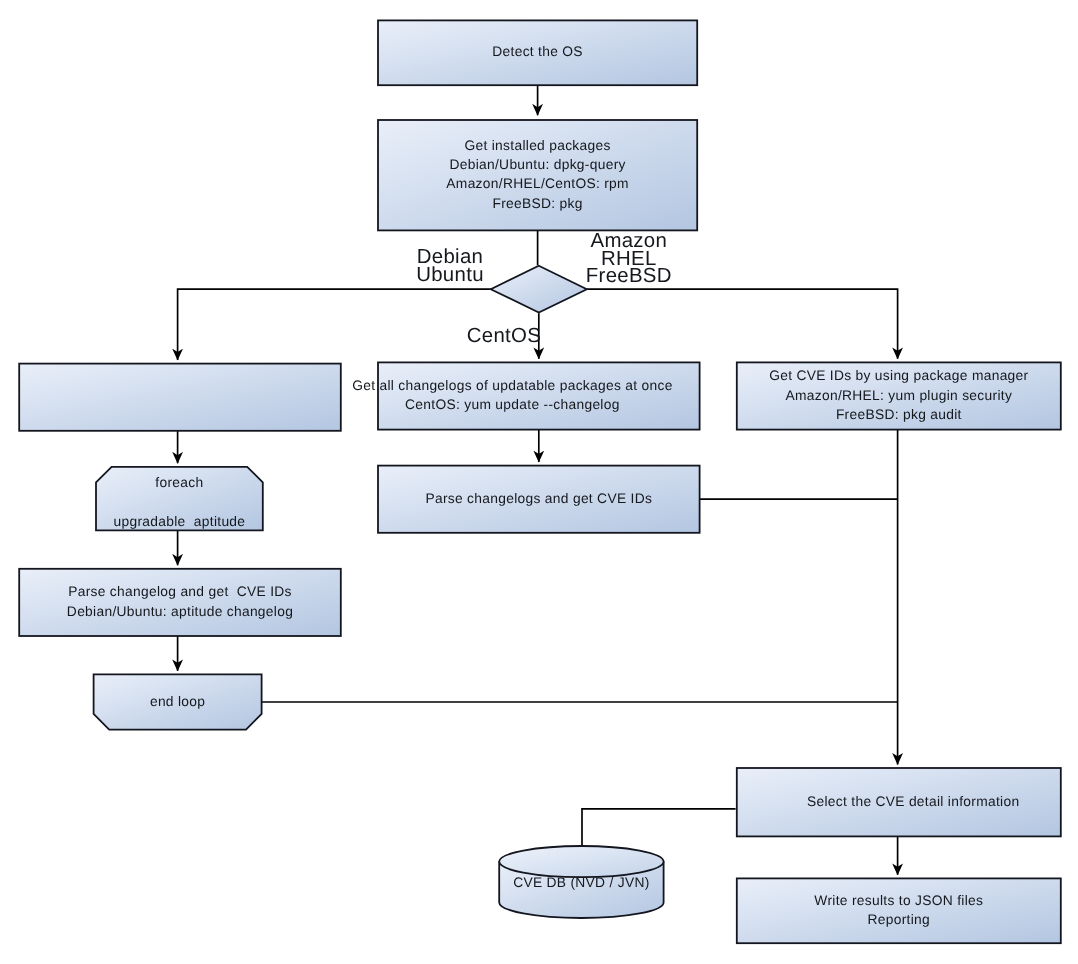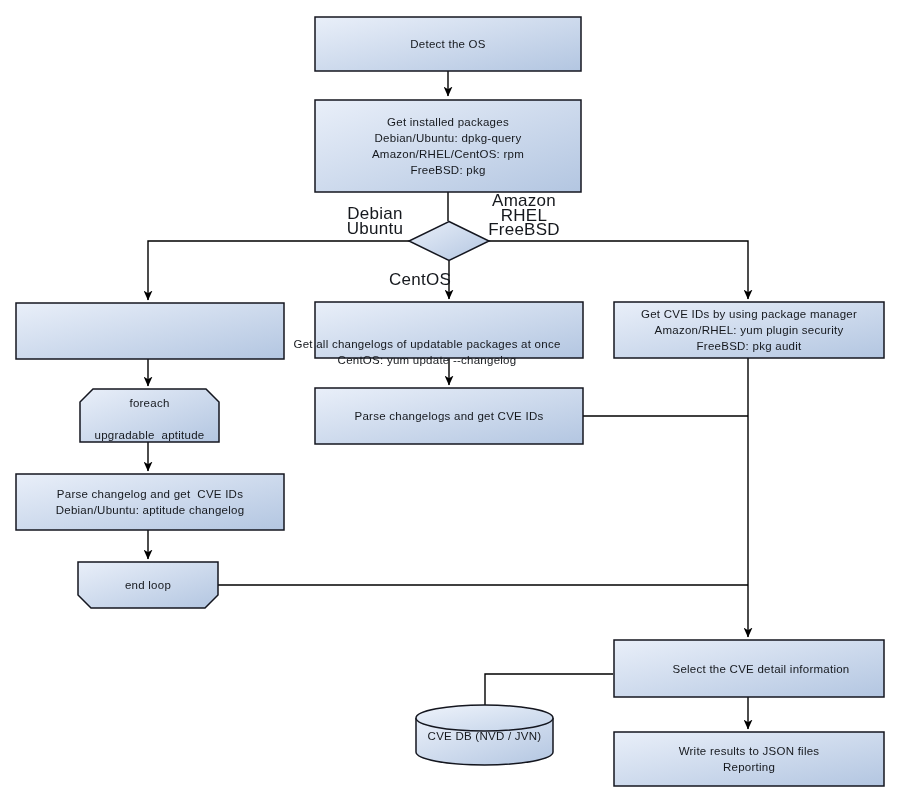--- a/index.html
+++ b/index.html
@@ -117,21 +117,21 @@
 
   <div class="node-text" style="left:16px; top:474px; width:268px; height:56px;">
     <div>Parse changelog and get  CVE IDs</div>
     <div>Debian/Ubuntu: aptitude changelog</div>
   </div>
 
   <div class="node-text" style="left:78px; top:562px; width:140px; height:46px;">
     <div>end loop</div>
   </div>
 
-  <div class="node-text" style="left:315px; top:312px; width:224px; height:56px;justify-content:flex-end;">
+  <div class="node-text" style="left:315px; top:302px; width:224px; height:56px;">
     <div>Get all changelogs of updatable packages at once</div>
     <div>CentOS: yum update --changelog</div>
   </div>
 
   <div class="node-text" style="left:315px; top:388px; width:268px; height:56px;">
     <div>Parse changelogs and get CVE IDs</div>
   </div>
 
   <div class="node-text" style="left:614px; top:302px; width:270px; height:56px;">
     <div>Get CVE IDs by using package manager</div>

